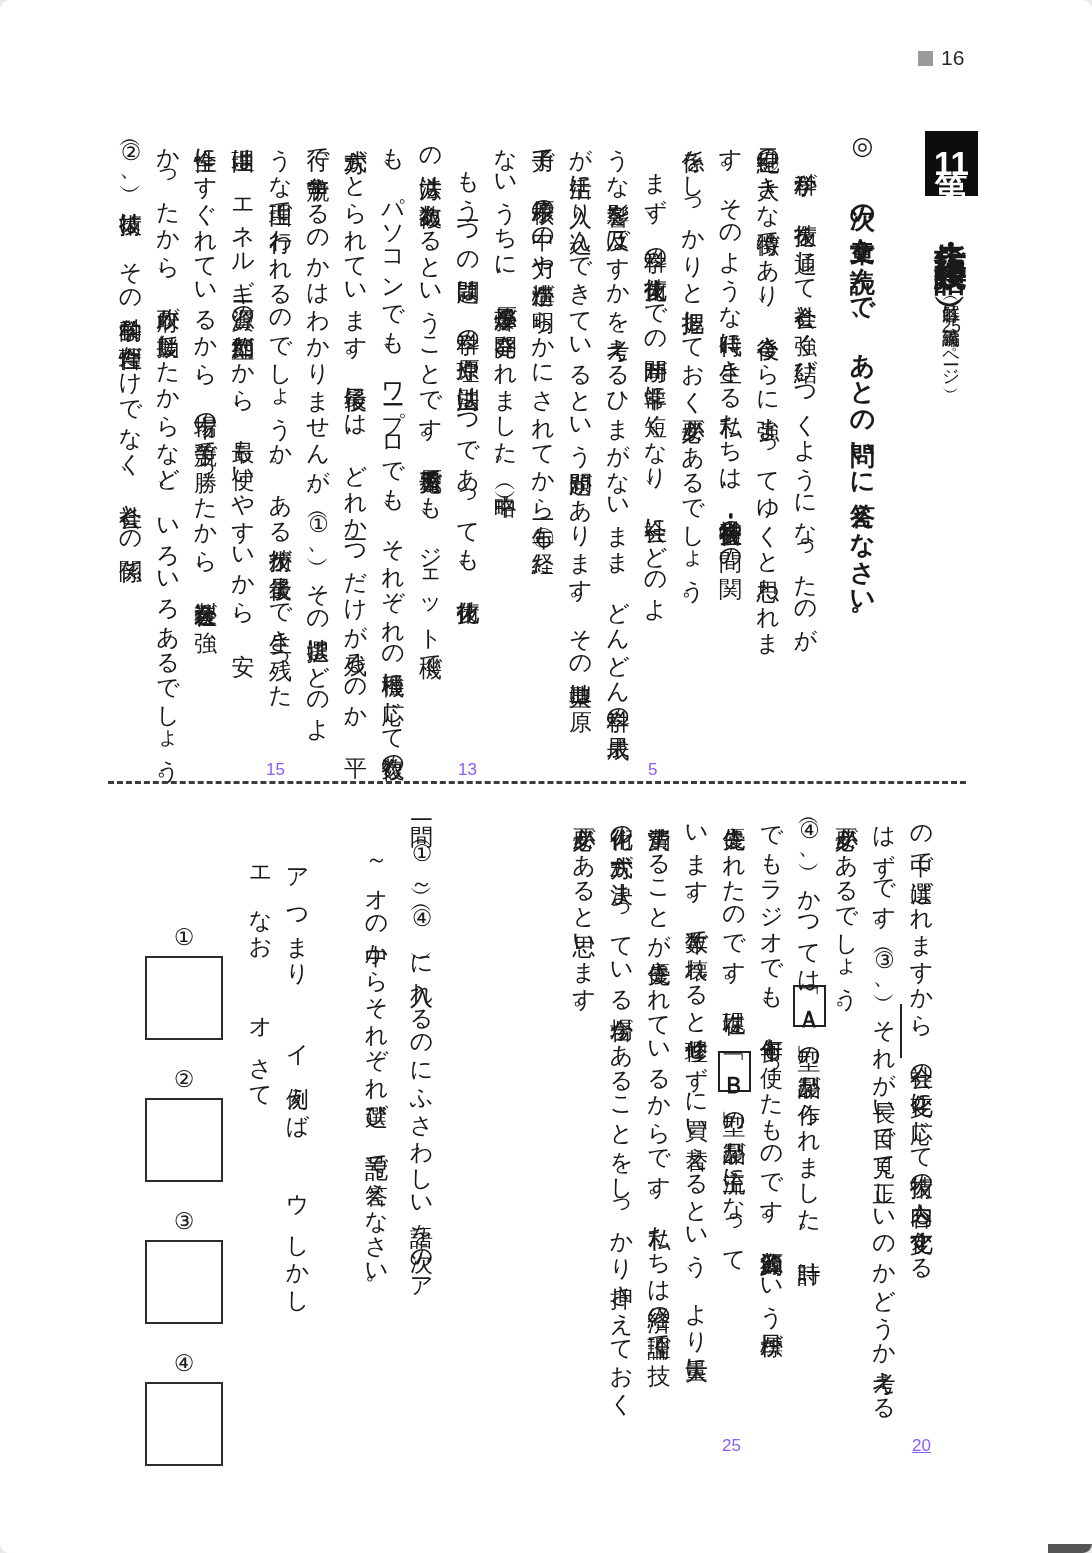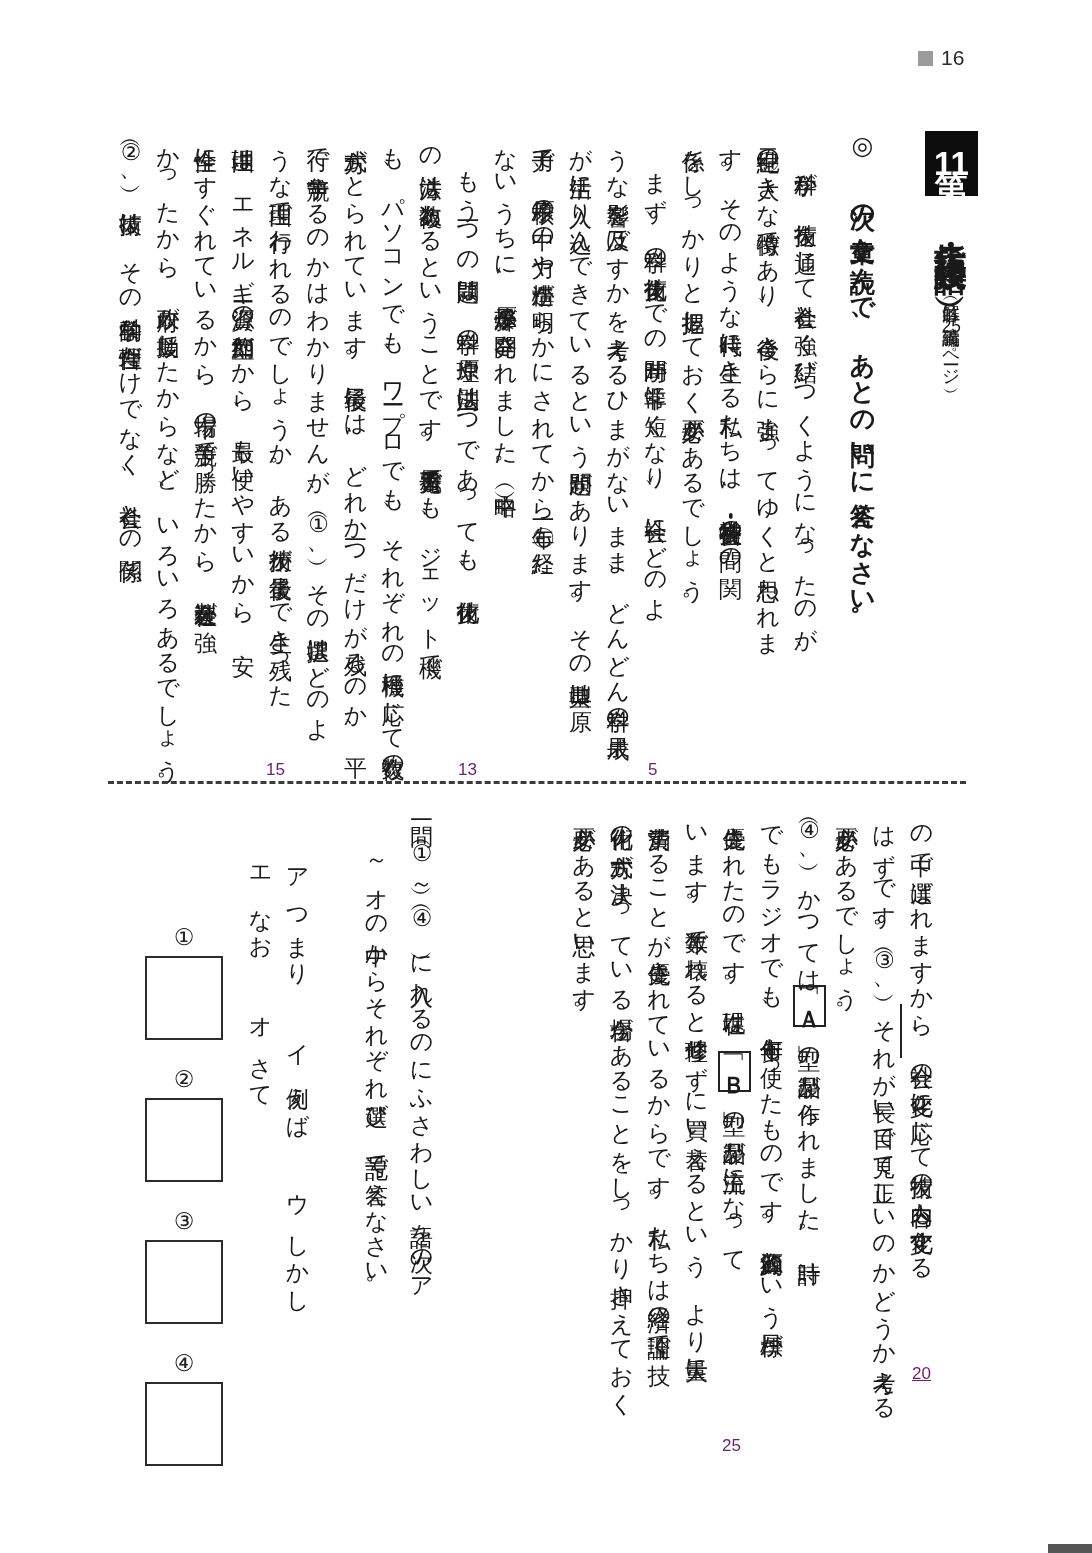--- a/index.html
+++ b/index.html
@@ -1,17 +1,17 @@
 <!DOCTYPE html>
 <html><head>
 <meta charset="utf-8">
 <style>
   html,body{margin:0;padding:0;background:#e8e8e8;}
   #page{position:relative;width:1092px;height:1553px;background:#ffffff;overflow:hidden;
-        font-family:"Liberation Serif","DejaVu Serif",serif;color:#1a1a1a;}
+        font-family:"Liberation Serif","DejaVu Serif",serif;color:#1a1a1a;border-radius:9px;}
   .vtext{writing-mode:vertical-rl;text-orientation:mixed;position:absolute;}
   .tcy{text-combine-upright:all;}
 
   
   .pagenum{position:absolute;left:918px;top:46px;font-family:"Liberation Sans","DejaVu Sans",sans-serif;
            font-size:21px;color:#2a2a2a;display:flex;align-items:center;gap:8px;}
   .pagenum .sq{display:inline-block;width:15px;height:15px;background:#9b9b9b;}
 
   
   .title-col{left:920px;top:131px;height:1000px;width:60px;line-height:58px;}
@@ -35,23 +35,23 @@
   .blankbox{font-weight:bold;border:2px solid #222;padding:7px 2px;margin:4px 0;
             font-family:"Liberation Serif","DejaVu Serif",serif;}
   .sideline{border-right:2.5px solid #222;padding-right:3px;}
 
   
   .dashline{position:absolute;left:108px;top:781px;width:858px;height:0;
             border-top:3px dashed #3c3c3c;}
 
   
   .line-num{position:absolute;font-family:"Liberation Sans","DejaVu Sans",sans-serif;
-            font-size:17px;color:#701a75;}
+            font-size:17px;color:#8b5cf6;}
   .ln5{left:648px;top:760px;}  .ln10{left:458px;top:760px;} .ln15{left:266px;top:760px;}
-  .ln20{left:912px;top:1364px;text-decoration:underline;} .ln25{left:722px;top:1436px;}
+  .ln20{left:912px;top:1436px;text-decoration:underline;} .ln25{left:722px;top:1436px;}
 
   
   .question-col{left:352px;top:808px;height:690px;width:92px;line-height:45px;
                 font-family:"Liberation Sans","DejaVu Sans",sans-serif;font-size:23px;letter-spacing:0.5px;}
   .question-col p{margin:0;white-space:nowrap;}
   .question-col p.cont{padding-top:42px;}
 
   
   .opt-col{font-family:"Liberation Sans","DejaVu Sans",sans-serif;font-size:23px;width:34px;
            height:640px;letter-spacing:1px;}

